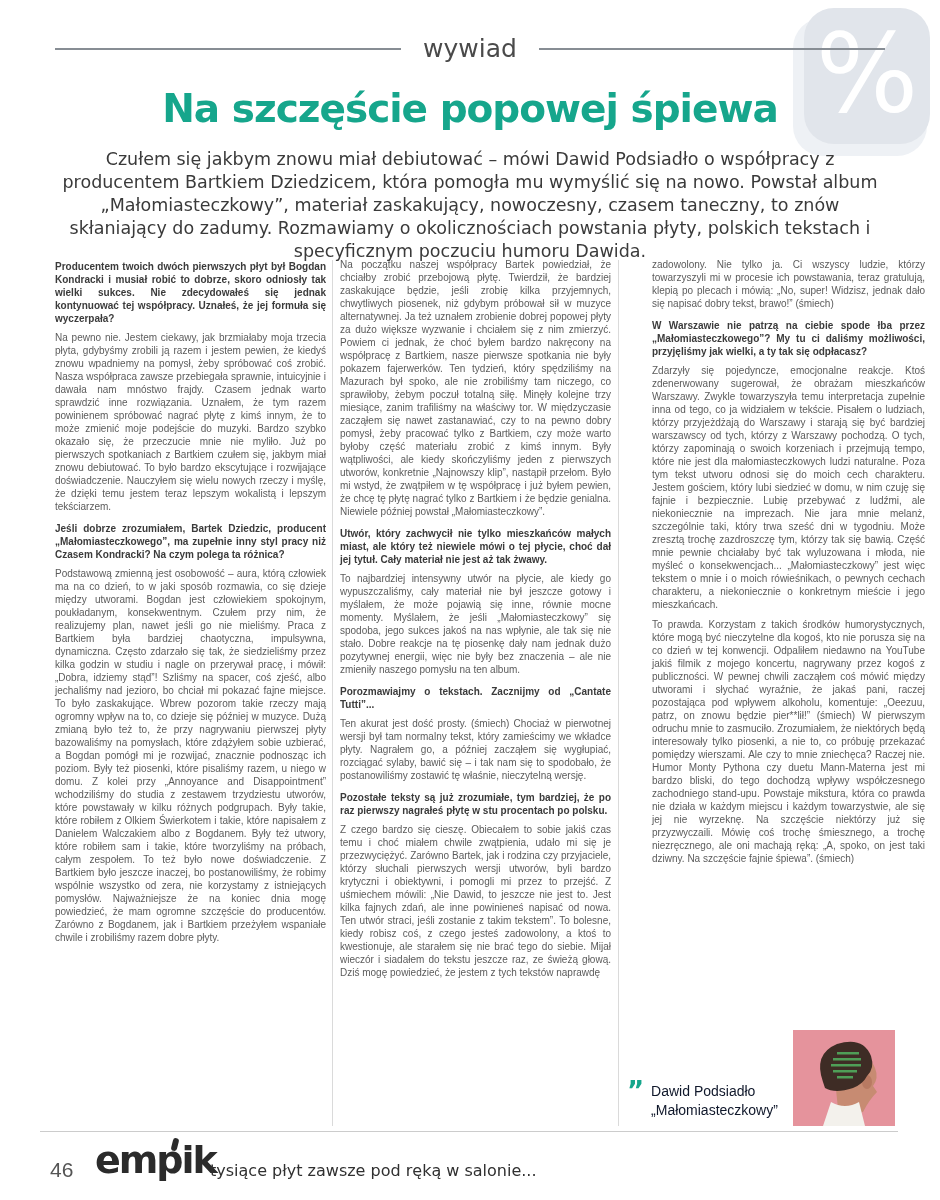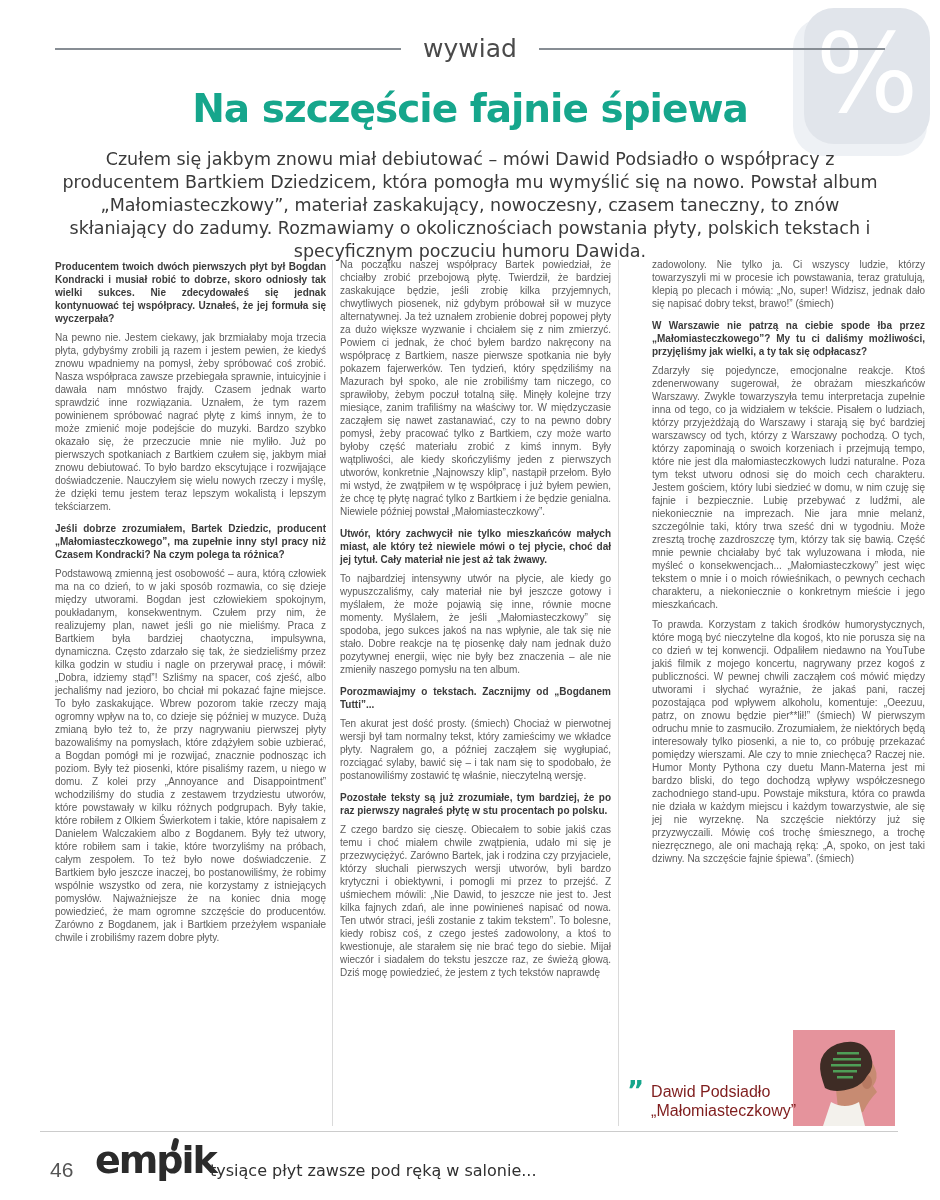--- a/index.html
+++ b/index.html
@@ -35,21 +35,21 @@
   .col-3{left:652px;width:273px;}
   .vrule{position:absolute;top:260px;width:1px;height:866px;background:#dadada;}
   .vrule-1{left:332px;} .vrule-2{left:618px;}
   .q{font-weight:bold;color:#3b3b3b;text-align:justify;margin:0 0 6px 0;padding-top:2px;}
   .a{color:#5b5b5b;text-align:justify;margin:0 0 7px 0;}
   
   .album-cover{position:absolute;left:793px;top:1030px;width:102px;height:96px;}
   .album-caption{position:absolute;left:627px;top:1082px;display:flex;}
   .quote-icon{color:#16a68c;font-size:26px;line-height:18px;font-weight:bold;
     margin-right:7px;font-family:"DejaVu Sans",sans-serif;}
-  .caption-text{font-size:16px;line-height:19px;color:#7f1d1d;}
+  .caption-text{font-size:14px;line-height:19px;color:#0f172a;}
   
   .footer-divider{position:absolute;left:40px;top:1131px;width:858px;height:1px;background:#cccccc;}
   .page-number{position:absolute;left:50px;top:1158px;font-size:21px;color:#555555;}
   .logo{position:absolute;left:95px;top:1141px;font-family:"DejaVu Sans",sans-serif;
     font-weight:bold;font-size:38px;letter-spacing:-2px;color:#2b2b2b;line-height:1;}
   .logo .logo-accent{position:absolute;left:77px;top:-3px;width:6px;height:13px;
     background:#2b2b2b;border-radius:3px;transform:rotate(14deg);}
   .tagline{position:absolute;left:210px;top:1161px;font-family:"DejaVu Sans",sans-serif;
     font-size:16px;color:#303030;}
 </style>
@@ -60,38 +60,38 @@
 <div class="wm-front">
   <span class="pct">%</span>
 </div>
 
 <div class="page-header">
   <span class="rule"></span>
   <span class="section-label">wywiad</span>
   <span class="rule"></span>
 </div>
 
-<h1 class="article-title">Na szczęście fajnie śpiewa</h1>
+<h1 class="article-title">Na szczęście popowej śpiewa</h1>
 <p class="lede">Czułem się jakbym znowu miał debiutować – mówi Dawid Podsiadło o współpracy z producentem Bartkiem Dziedzicem, która pomogła mu wymyślić się na nowo. Powstał album „Małomiasteczkowy”, materiał zaskakujący, nowoczesny, czasem taneczny, to znów skłaniający do zadumy. Rozmawiamy o okolicznościach powstania płyty, polskich tekstach i specyficznym poczuciu humoru Dawida.</p>
 
 <div class="vrule vrule-1"></div>
 <div class="vrule vrule-2"></div>
 
 <div class="col col-1">
   <p class="q">Producentem twoich dwóch pierwszych płyt był Bogdan Kondracki i musiał robić to dobrze, skoro odniosły tak wielki sukces. Nie zdecydowałeś się jednak kontynuować tej współpracy. Uznałeś, że jej formuła się wyczerpała?</p>
   <p class="a">Na pewno nie. Jestem ciekawy, jak brzmiałaby moja trzecia płyta, gdybyśmy zrobili ją razem i jestem pewien, że kiedyś znowu wpadniemy na pomysł, żeby spróbować coś zrobić. Nasza współpraca zawsze przebiegała sprawnie, intuicyjnie i dawała nam mnóstwo frajdy. Czasem jednak warto sprawdzić inne rozwiązania. Uznałem, że tym razem powinienem spróbować nagrać płytę z kimś innym, że to może zmienić moje podejście do muzyki. Bardzo szybko okazało się, że przeczucie mnie nie myliło. Już po pierwszych spotkaniach z Bartkiem czułem się, jakbym miał znowu debiutować. To było bardzo ekscytujące i rozwijające doświadczenie. Nauczyłem się wielu nowych rzeczy i myślę, że dzięki temu jestem teraz lepszym wokalistą i lepszym tekściarzem.</p>
   <p class="q">Jeśli dobrze zrozumiałem, Bartek Dziedzic, producent „Małomiasteczkowego”, ma zupełnie inny styl pracy niż Czasem Kondracki? Na czym polega ta różnica?</p>
   <p class="a">Podstawową zmienną jest osobowość – aura, którą człowiek ma na co dzień, to w jaki sposób rozmawia, co się dzieje między utworami. Bogdan jest człowiekiem spokojnym, poukładanym, konsekwentnym. Czułem przy nim, że realizujemy plan, nawet jeśli go nie mieliśmy. Praca z Bartkiem była bardziej chaotyczna, impulsywna, dynamiczna. Często zdarzało się tak, że siedzieliśmy przez kilka godzin w studiu i nagle on przerywał pracę, i mówił: „Dobra, idziemy stąd”! Szliśmy na spacer, coś zjeść, albo jechaliśmy nad jezioro, bo chciał mi pokazać fajne miejsce. To było zaskakujące. Wbrew pozorom takie rzeczy mają ogromny wpływ na to, co dzieje się później w muzyce. Dużą zmianą było też to, że przy nagrywaniu pierwszej płyty bazowaliśmy na pomysłach, które zdążyłem sobie uzbierać, a Bogdan pomógł mi je rozwijać, znacznie podnosząc ich poziom. Były też piosenki, które pisaliśmy razem, u niego w domu. Z kolei przy „Annoyance and Disappointment” wchodziliśmy do studia z zestawem trzydziestu utworów, które powstawały w kilku różnych podgrupach. Były takie, które robiłem z Olkiem Świerkotem i takie, które napisałem z Danielem Walczakiem albo z Bogdanem. Były też utwory, które robiłem sam i takie, które tworzyliśmy na próbach, całym zespołem. To też było nowe doświadczenie. Z Bartkiem było jeszcze inaczej, bo postanowiliśmy, że robimy wspólnie wszystko od zera, nie korzystamy z istniejących pomysłów. Najważniejsze że na koniec dnia mogę powiedzieć, że mam ogromne szczęście do producentów. Zarówno z Bogdanem, jak i Bartkiem przeżyłem wspaniałe chwile i zrobiliśmy razem dobre płyty.</p>
 </div>
 
 <div class="col col-2">
   <p class="a">Na początku naszej współpracy Bartek powiedział, że chciałby zrobić przebojową płytę. Twierdził, że bardziej zaskakujące będzie, jeśli zrobię kilka przyjemnych, chwytliwych piosenek, niż gdybym próbował sił w muzyce alternatywnej. Ja też uznałem zrobienie dobrej popowej płyty za dużo większe wyzwanie i chciałem się z nim zmierzyć. Powiem ci jednak, że choć byłem bardzo nakręcony na współpracę z Bartkiem, nasze pierwsze spotkania nie były pokazem fajerwerków. Ten tydzień, który spędziliśmy na Mazurach był spoko, ale nie zrobiliśmy tam niczego, co sprawiłoby, żebym poczuł totalną siłę. Minęły kolejne trzy miesiące, zanim trafiliśmy na właściwy tor. W międzyczasie zacząłem się nawet zastanawiać, czy to na pewno dobry pomysł, żeby pracować tylko z Bartkiem, czy może warto byłoby część materiału zrobić z kimś innym. Były wątpliwości, ale kiedy skończyliśmy jeden z pierwszych utworów, konkretnie „Najnowszy klip”, nastąpił przełom. Było mi wstyd, że zwątpiłem w tę współpracę i już byłem pewien, że chcę tę płytę nagrać tylko z Bartkiem i że będzie genialna. Niewiele później powstał „Małomiasteczkowy”.</p>
   <p class="q">Utwór, który zachwycił nie tylko mieszkańców małych miast, ale który też niewiele mówi o tej płycie, choć dał jej tytuł. Cały materiał nie jest aż tak żwawy.</p>
   <p class="a">To najbardziej intensywny utwór na płycie, ale kiedy go wypuszczaliśmy, cały materiał nie był jeszcze gotowy i myślałem, że może pojawią się inne, równie mocne momenty. Myślałem, że jeśli „Małomiasteczkowy” się spodoba, jego sukces jakoś na nas wpłynie, ale tak się nie stało. Dobre reakcje na tę piosenkę dały nam jednak dużo pozytywnej energii, więc nie były bez znaczenia – ale nie zmieniły naszego pomysłu na ten album.</p>
-  <p class="q">Porozmawiajmy o tekstach. Zacznijmy od „Bogdanem Tutti”...</p>
+  <p class="q">Porozmawiajmy o tekstach. Zacznijmy od „Cantate Tutti”...</p>
   <p class="a">Ten akurat jest dość prosty. (śmiech) Chociaż w pierwotnej wersji był tam normalny tekst, który zamieścimy we wkładce płyty. Nagrałem go, a później zacząłem się wygłupiać, rozciągać sylaby, bawić się – i tak nam się to spodobało, że postanowiliśmy zostawić tę właśnie, nieczytelną wersję.</p>
   <p class="q">Pozostałe teksty są już zrozumiałe, tym bardziej, że po raz pierwszy nagrałeś płytę w stu procentach po polsku.</p>
   <p class="a">Z czego bardzo się cieszę. Obiecałem to sobie jakiś czas temu i choć miałem chwile zwątpienia, udało mi się je przezwyciężyć. Zarówno Bartek, jak i rodzina czy przyjaciele, którzy słuchali pierwszych wersji utworów, byli bardzo krytyczni i obiektywni, i pomogli mi przez to przejść. Z uśmiechem mówili: „Nie Dawid, to jeszcze nie jest to. Jest kilka fajnych zdań, ale inne powinieneś napisać od nowa. Ten utwór straci, jeśli zostanie z takim tekstem”. To bolesne, kiedy robisz coś, z czego jesteś zadowolony, a ktoś to kwestionuje, ale starałem się nie brać tego do siebie. Mijał wieczór i siadałem do tekstu jeszcze raz, ze świeżą głową. Dziś mogę powiedzieć, że jestem z tych tekstów naprawdę</p>
 </div>
 
 <div class="col col-3">
   <p class="a">zadowolony. Nie tylko ja. Ci wszyscy ludzie, którzy towarzyszyli mi w procesie ich powstawania, teraz gratulują, klepią po plecach i mówią: „No, super! Widzisz, jednak dało się napisać dobry tekst, brawo!” (śmiech)</p>
   <p class="q">W Warszawie nie patrzą na ciebie spode łba przez „Małomiasteczkowego”? My tu ci daliśmy możliwości, przyjęliśmy jak wielki, a ty tak się odpłacasz?</p>
   <p class="a">Zdarzyły się pojedyncze, emocjonalne reakcje. Ktoś zdenerwowany sugerował, że obrażam mieszkańców Warszawy. Zwykle towarzyszyła temu interpretacja zupełnie inna od tego, co ja widziałem w tekście. Pisałem o ludziach, którzy przyjeżdżają do Warszawy i starają się być bardziej warszawscy od tych, którzy z Warszawy pochodzą. O tych, którzy zapominają o swoich korzeniach i przejmują tempo, które nie jest dla małomiasteczkowych ludzi naturalne. Poza tym tekst utworu odnosi się do moich cech charakteru. Jestem gościem, który lubi siedzieć w domu, w nim czuję się fajnie i bezpiecznie. Lubię przebywać z ludźmi, ale niekoniecznie na imprezach. Nie jara mnie melanż, szczególnie taki, który trwa sześć dni w tygodniu. Może zresztą trochę zazdroszczę tym, którzy tak się bawią. Część mnie pewnie chciałaby być tak wyluzowana i młoda, nie myśleć o konsekwencjach... „Małomiasteczkowy” jest więc tekstem o mnie i o moich rówieśnikach, o pewnych cechach charakteru, a niekoniecznie o konkretnym mieście i jego mieszkańcach.</p>
   <p class="a">To prawda. Korzystam z takich środków humorystycznych, które mogą być nieczytelne dla kogoś, kto nie porusza się na co dzień w tej konwencji. Odpaliłem niedawno na YouTube jakiś filmik z mojego koncertu, nagrywany przez kogoś z publiczności. W pewnej chwili zacząłem coś mówić między utworami i słychać wyraźnie, że jakaś pani, raczej pozostająca pod wpływem alkoholu, komentuje: „Oeezuu, patrz, on znowu będzie pier**lił!” (śmiech) W pierwszym odruchu mnie to zasmuciło. Zrozumiałem, że niektórych będą interesowały tylko piosenki, a nie to, co próbuję przekazać pomiędzy wierszami. Ale czy to mnie zniechęca? Raczej nie. Humor Monty Pythona czy duetu Mann-Materna jest mi bardzo bliski, do tego dochodzą wpływy współczesnego zachodniego stand-upu. Powstaje mikstura, która co prawda nie działa w każdym miejscu i każdym towarzystwie, ale się jej nie wyrzeknę. Na szczęście niektórzy już się przyzwyczaili. Mówię coś trochę śmiesznego, a trochę niezręcznego, ale oni machają ręką: „A, spoko, on jest taki dziwny. Na szczęście fajnie śpiewa”. (śmiech)</p>

